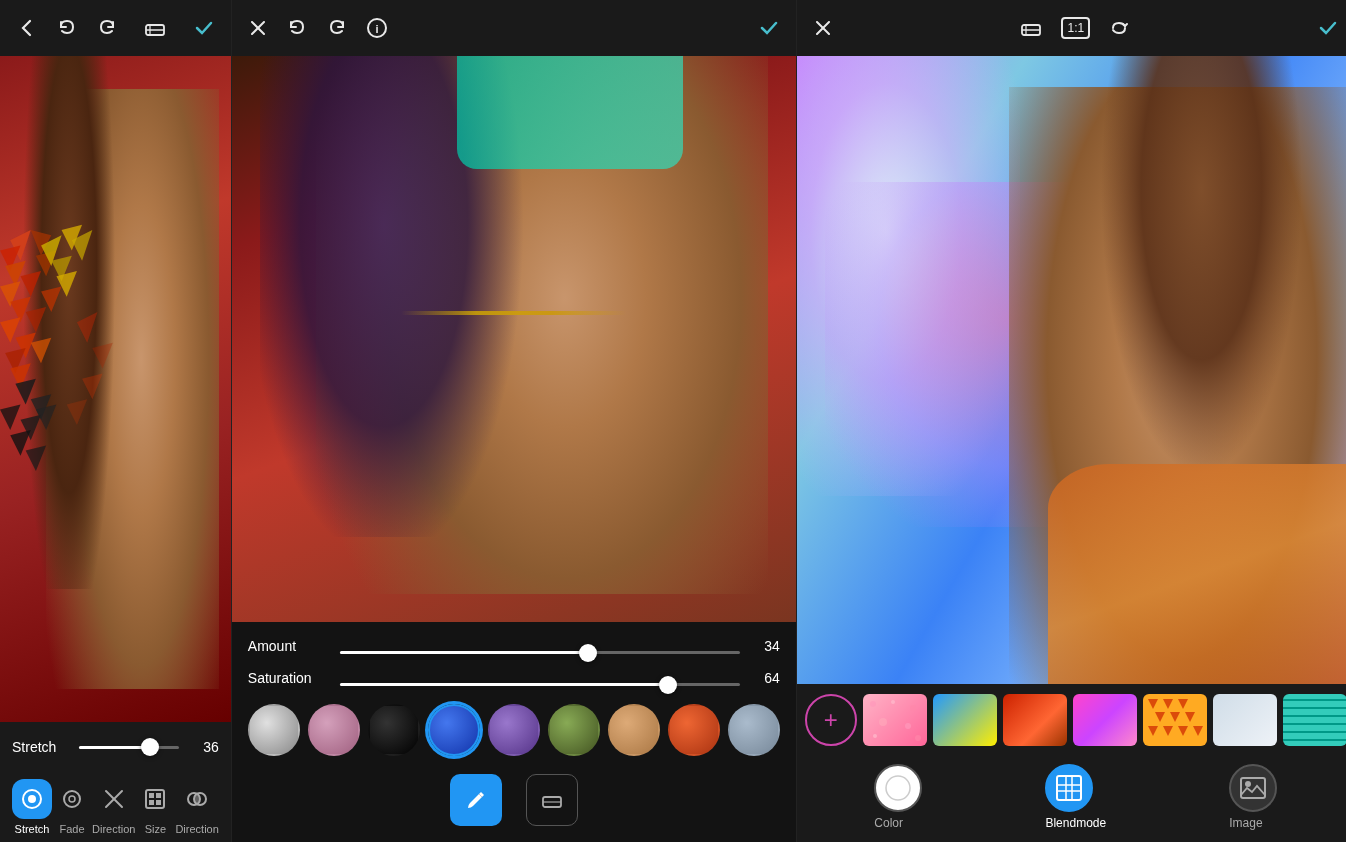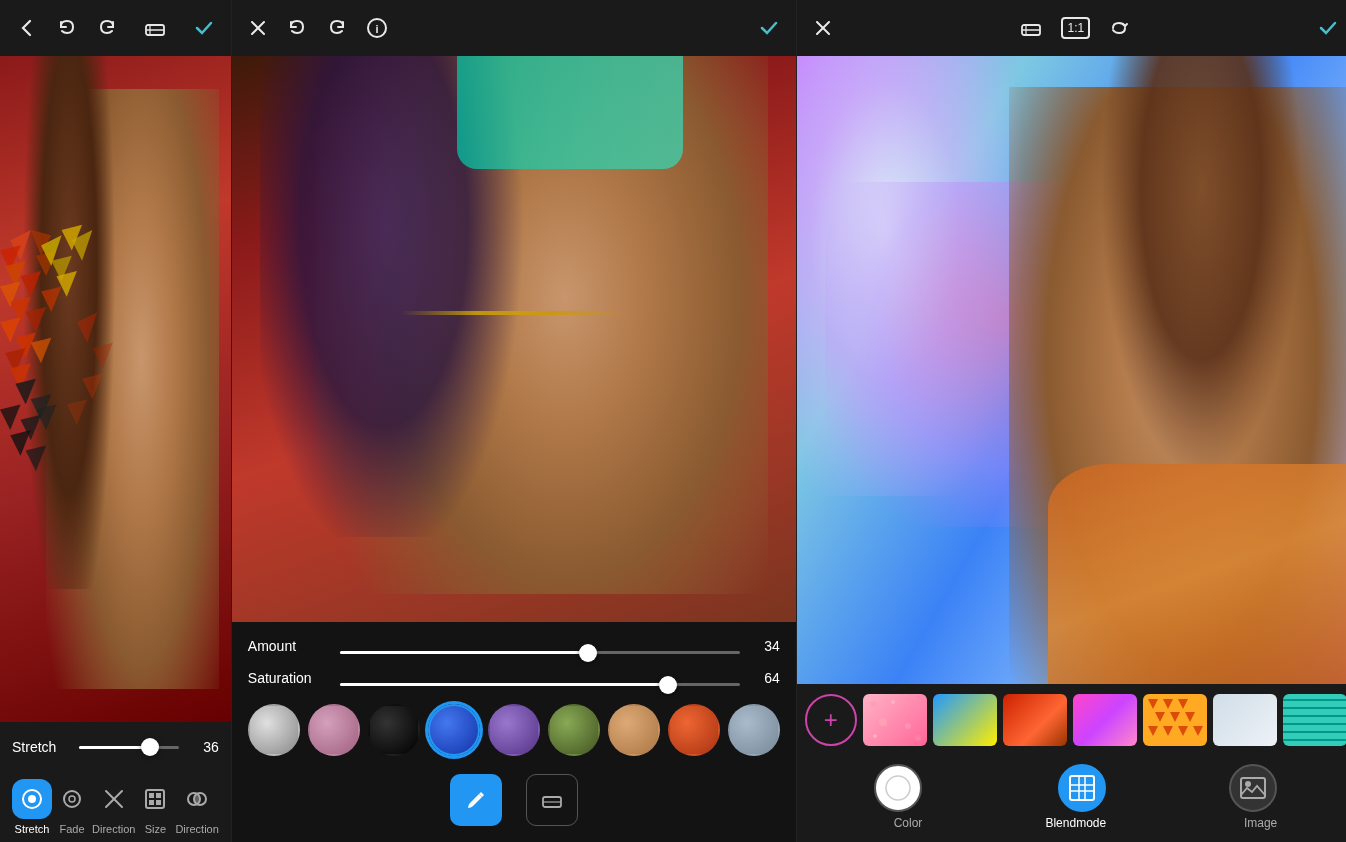--- a/index.html
+++ b/index.html
@@ -258,21 +258,21 @@
     }
     .bg-type-row {
       display: flex;
       align-items: center;
       justify-content: space-around;
       padding: 8px 16px 12px;
     }
     .bg-type {
       display: flex;
       flex-direction: column;
-      align-items: flex-end;
+      align-items: flex-start;
       gap: 4px;
       cursor: pointer;
     }
     .bg-type-icon {
       width: 48px;
       height: 48px;
       border-radius: 50%;
       display: flex;
       align-items: center;
       justify-content: center;

